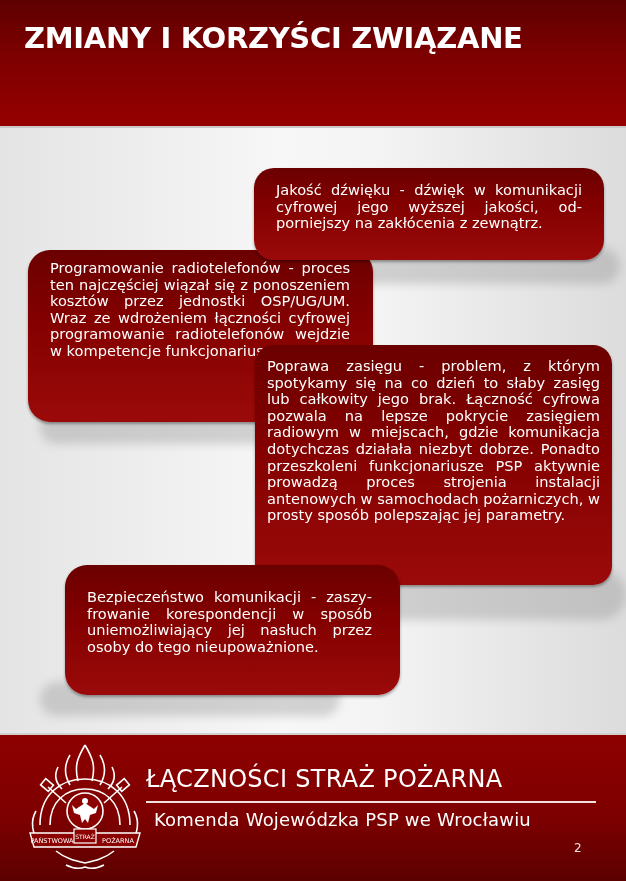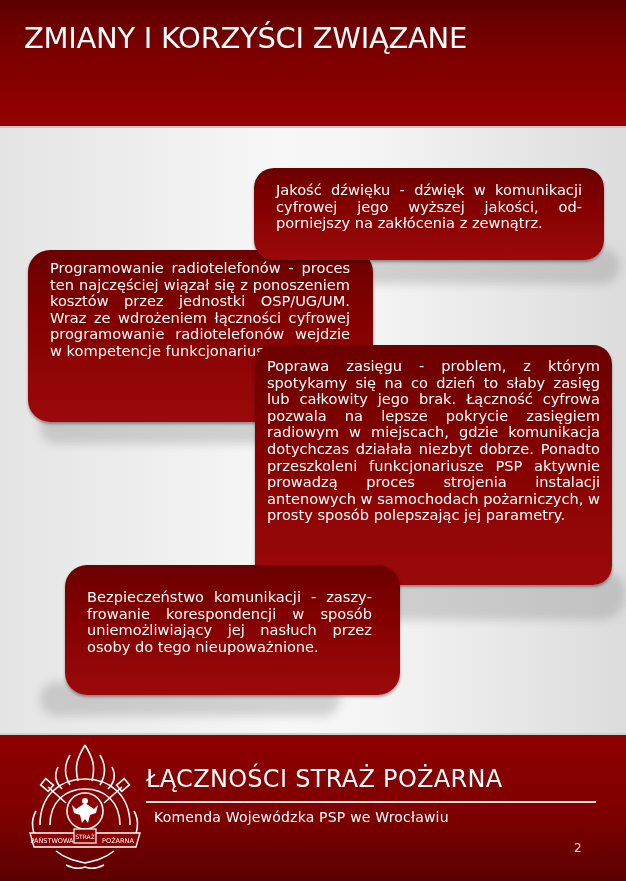--- a/index.html
+++ b/index.html
@@ -13,21 +13,21 @@
       position: absolute; left: 0; top: 0; width: 626px; height: 128px;
       background: linear-gradient(180deg, #5e0000 0%, #7e0000 45%, #960000 100%);
       border-bottom: 2px solid #c9c9c9;
     }
     .header h1 {
       position: absolute; left: 24px; top: 18px;
       color: #ffffff; font-weight: normal;
       font-family: "DejaVu Sans", sans-serif;
       font-size: 29px; line-height: 40px; letter-spacing: -0.3px;
     }
-    .header h1 span { display: block; }
+    .header h1 span { display: block; font-weight: bold; }
 
     .card {
       position: absolute;
       background: linear-gradient(180deg, #6b0000 0%, #830000 40%, #9b0a0a 100%);
       border-radius: 20px;
       color: #ffffff;
       font-family: "DejaVu Sans", sans-serif;
       font-size: 14.6px; line-height: 16.6px;
       text-align: justify;
       box-shadow: 0 2px 3px rgba(0,0,0,0.35);
@@ -56,21 +56,21 @@
       position: absolute; left: 146px; top: 30px;
       color: #fff; font-size: 24px; letter-spacing: 0.3px;
       font-family: "DejaVu Sans", sans-serif;
     }
     .divider {
       position: absolute; left: 146px; top: 66px; width: 450px; height: 2px;
       background: #f1e1e1;
     }
     .org-sub {
       position: absolute; left: 154px; top: 74px;
-      color: #fff; font-size: 14px; letter-spacing: 0.2px;
+      color: #fff; font-size: 18px; letter-spacing: 0.2px;
       font-family: "DejaVu Sans", sans-serif;
     }
     .page-num {
       position: absolute; left: 574px; top: 106px;
       color: #f0dede; font-size: 12px;
       font-family: "DejaVu Sans", sans-serif;
     }
   </style>
 </head>
 <body>

